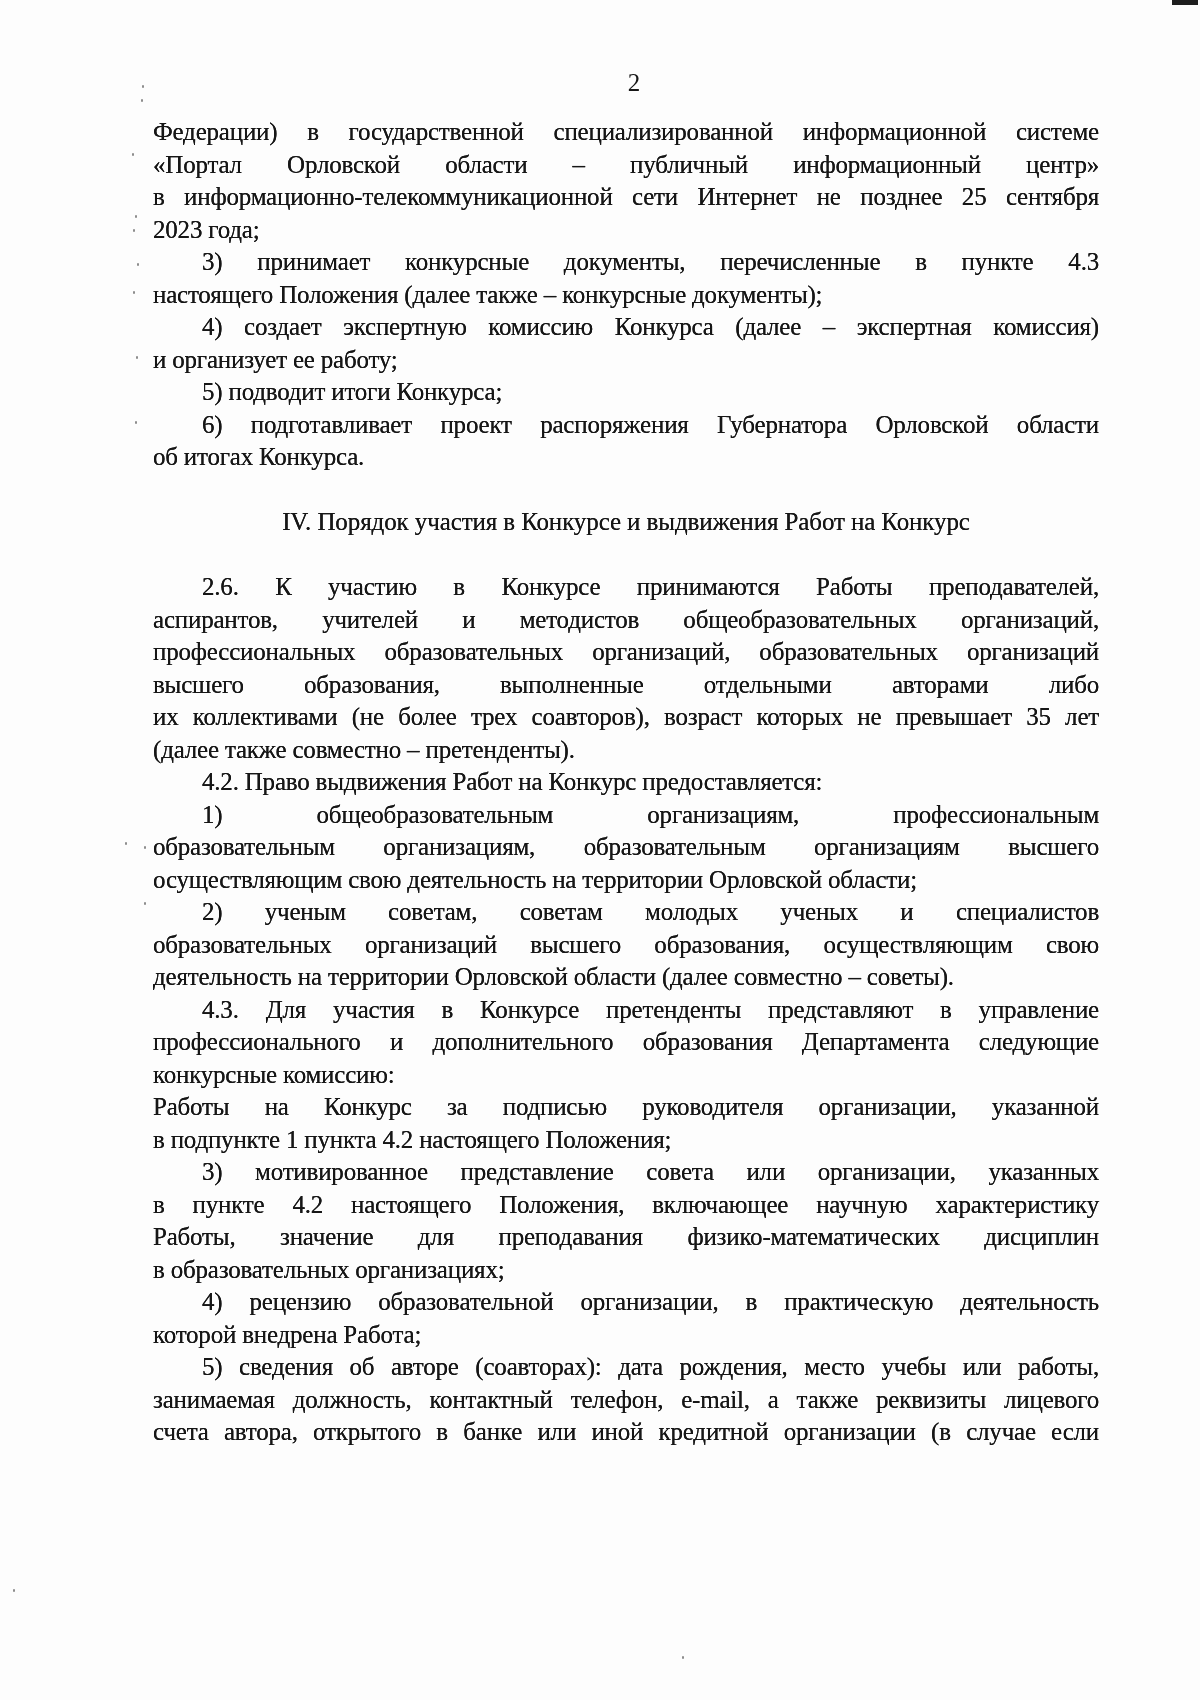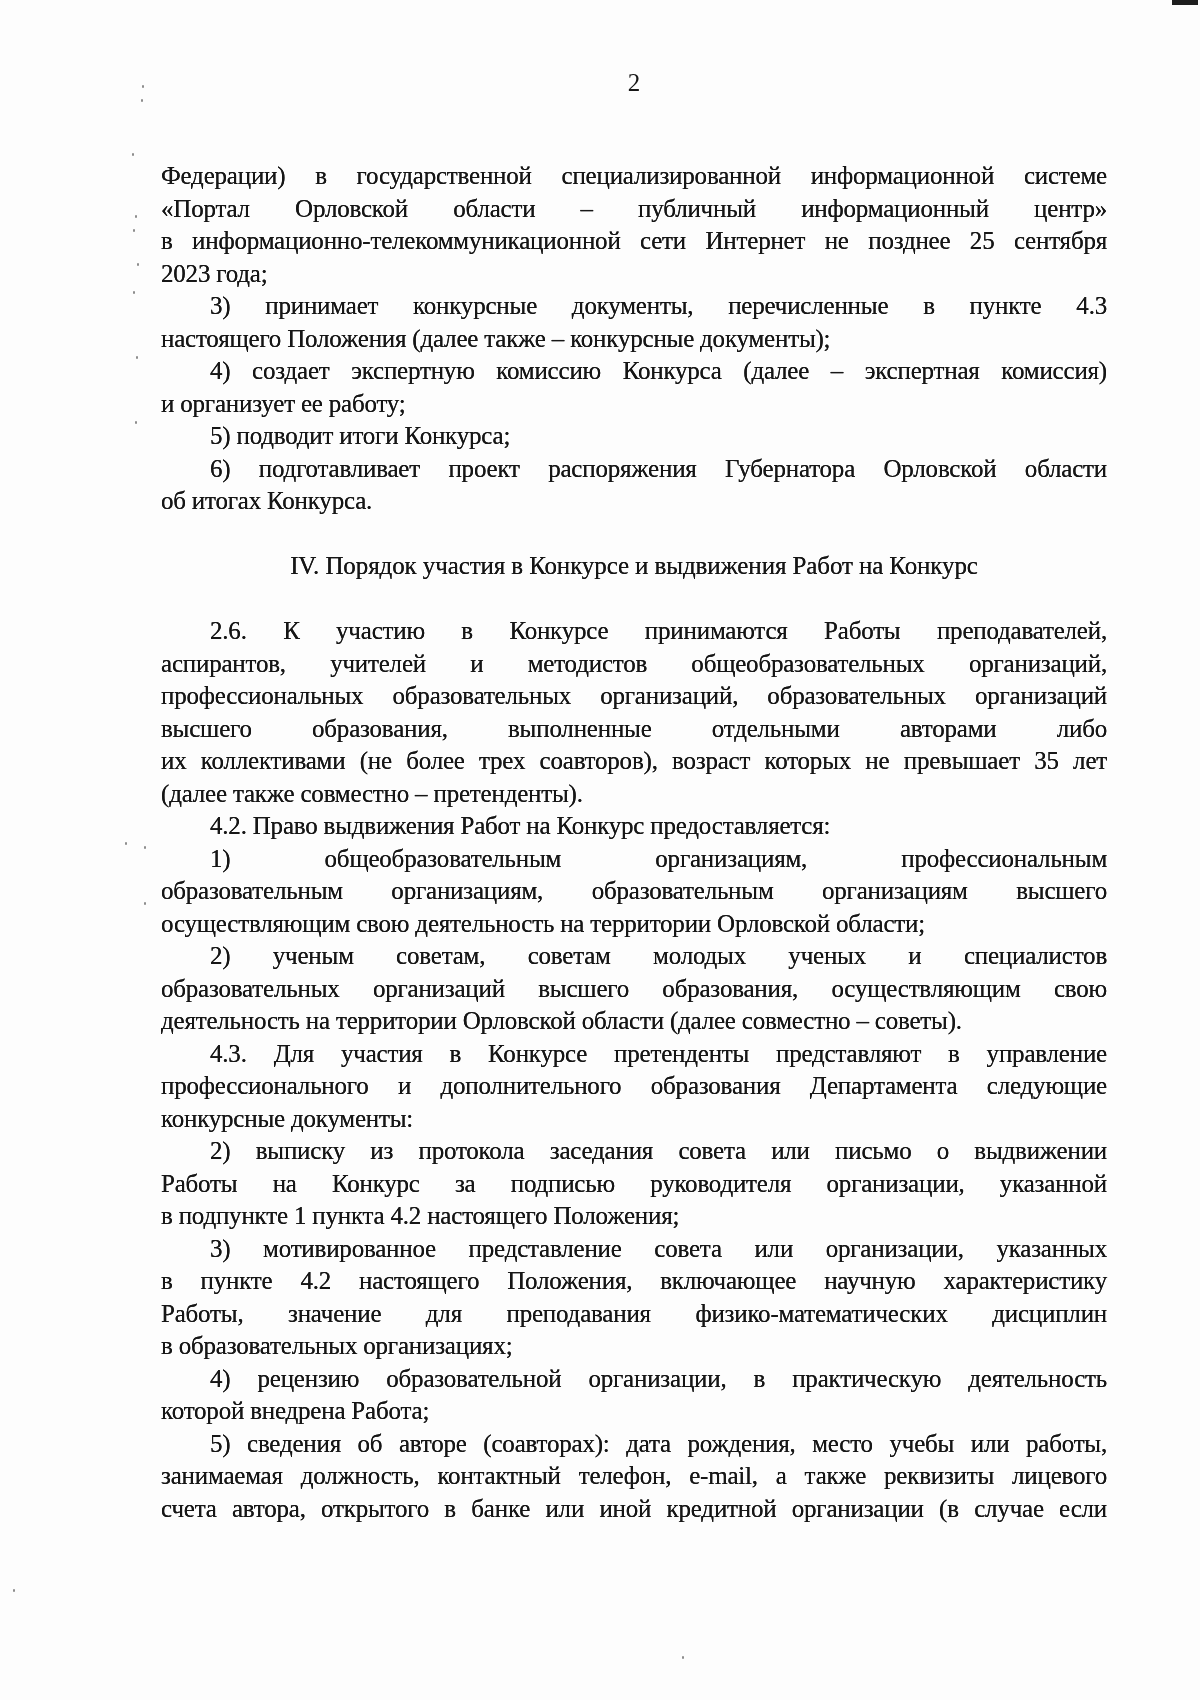--- a/index.html
+++ b/index.html
@@ -17,24 +17,23 @@
     left: 161px;
     top: 66px;
     width: 946px;
     height: 33px;
     font-size: 25px;
     line-height: 33px;
     text-align: center;
   }
   .textcol {
     position: absolute;
-    left: 161px;
+    left: 153px;
     top: 116px;
     width: 946px;
-    margin-top: 44px;
   }
   .line {
     height: 32.5px;
     font-size: 25px;
     line-height: 32.5px;
     letter-spacing: -0.2px;
     white-space: normal;
     text-shadow: 0 0 0.3px currentColor;
   }
   .line.j { text-align: justify; text-align-last: justify; -moz-text-align-last: justify; }
@@ -88,22 +87,21 @@
       <div class="line l">(далее также совместно – претенденты).</div>
       <div class="line l ind">4.2. Право выдвижения Работ на Конкурс предоставляется:</div>
       <div class="line j ind">1) общеобразовательным организациям, профессиональным</div>
       <div class="line j">образовательным организациям, образовательным организациям высшего</div>
       <div class="line l">осуществляющим свою деятельность на территории Орловской области;</div>
       <div class="line j ind">2) ученым советам, советам молодых ученых и специалистов</div>
       <div class="line j">образовательных организаций высшего образования, осуществляющим свою</div>
       <div class="line l">деятельность на территории Орловской области (далее совместно – советы).</div>
       <div class="line j ind">4.3. Для участия в Конкурсе претенденты представляют в управление</div>
       <div class="line j">профессионального и дополнительного образования Департамента следующие</div>
-      <div class="line l">конкурсные документы:</div>
-      <div class="line j ind">2) выписку из протокола заседания совета или письмо о выдвижении</div>
+      <div class="line l">конкурсные комиссию:</div>
       <div class="line j">Работы на Конкурс за подписью руководителя организации, указанной</div>
       <div class="line l">в подпункте 1 пункта 4.2 настоящего Положения;</div>
       <div class="line j ind">3) мотивированное представление совета или организации, указанных</div>
       <div class="line j">в пункте 4.2 настоящего Положения, включающее научную характеристику</div>
       <div class="line j">Работы, значение для преподавания физико-математических дисциплин</div>
       <div class="line l">в образовательных организациях;</div>
       <div class="line j ind">4) рецензию образовательной организации, в практическую деятельность</div>
       <div class="line l">которой внедрена Работа;</div>
       <div class="line j ind">5) сведения об авторе (соавторах): дата рождения, место учебы или работы,</div>
       <div class="line j">занимаемая должность, контактный телефон, e-mail, а также реквизиты лицевого</div>

